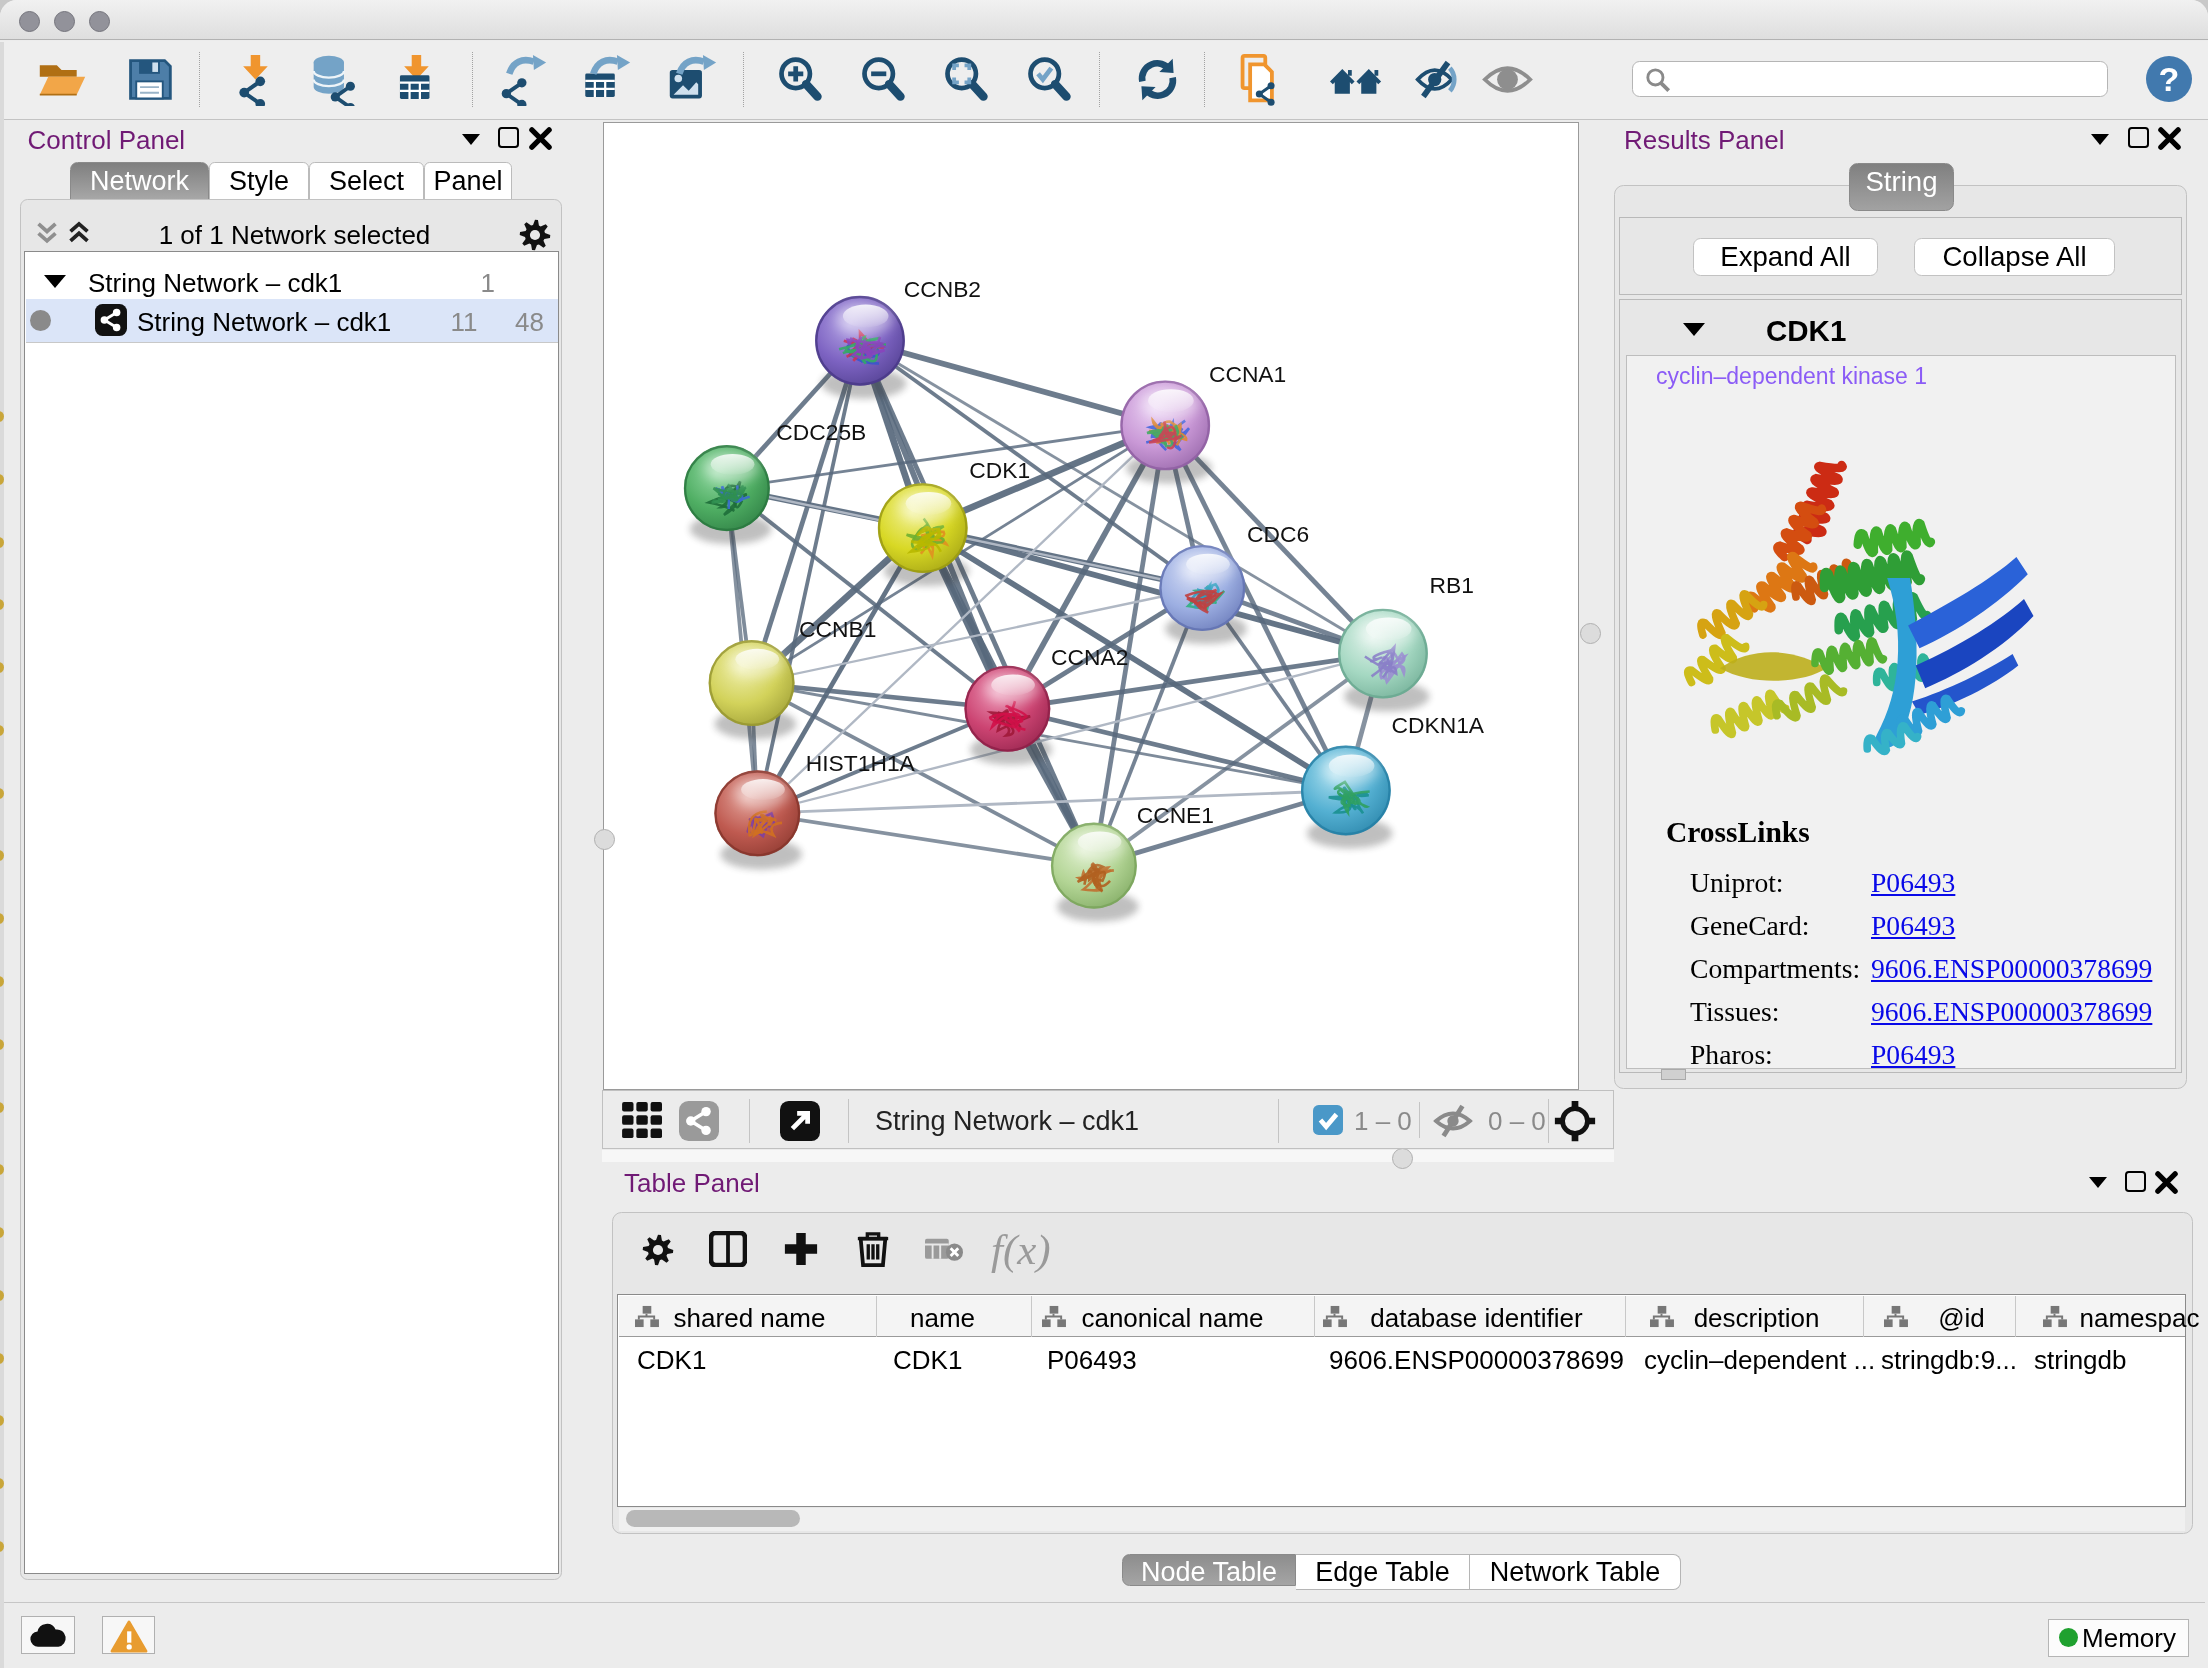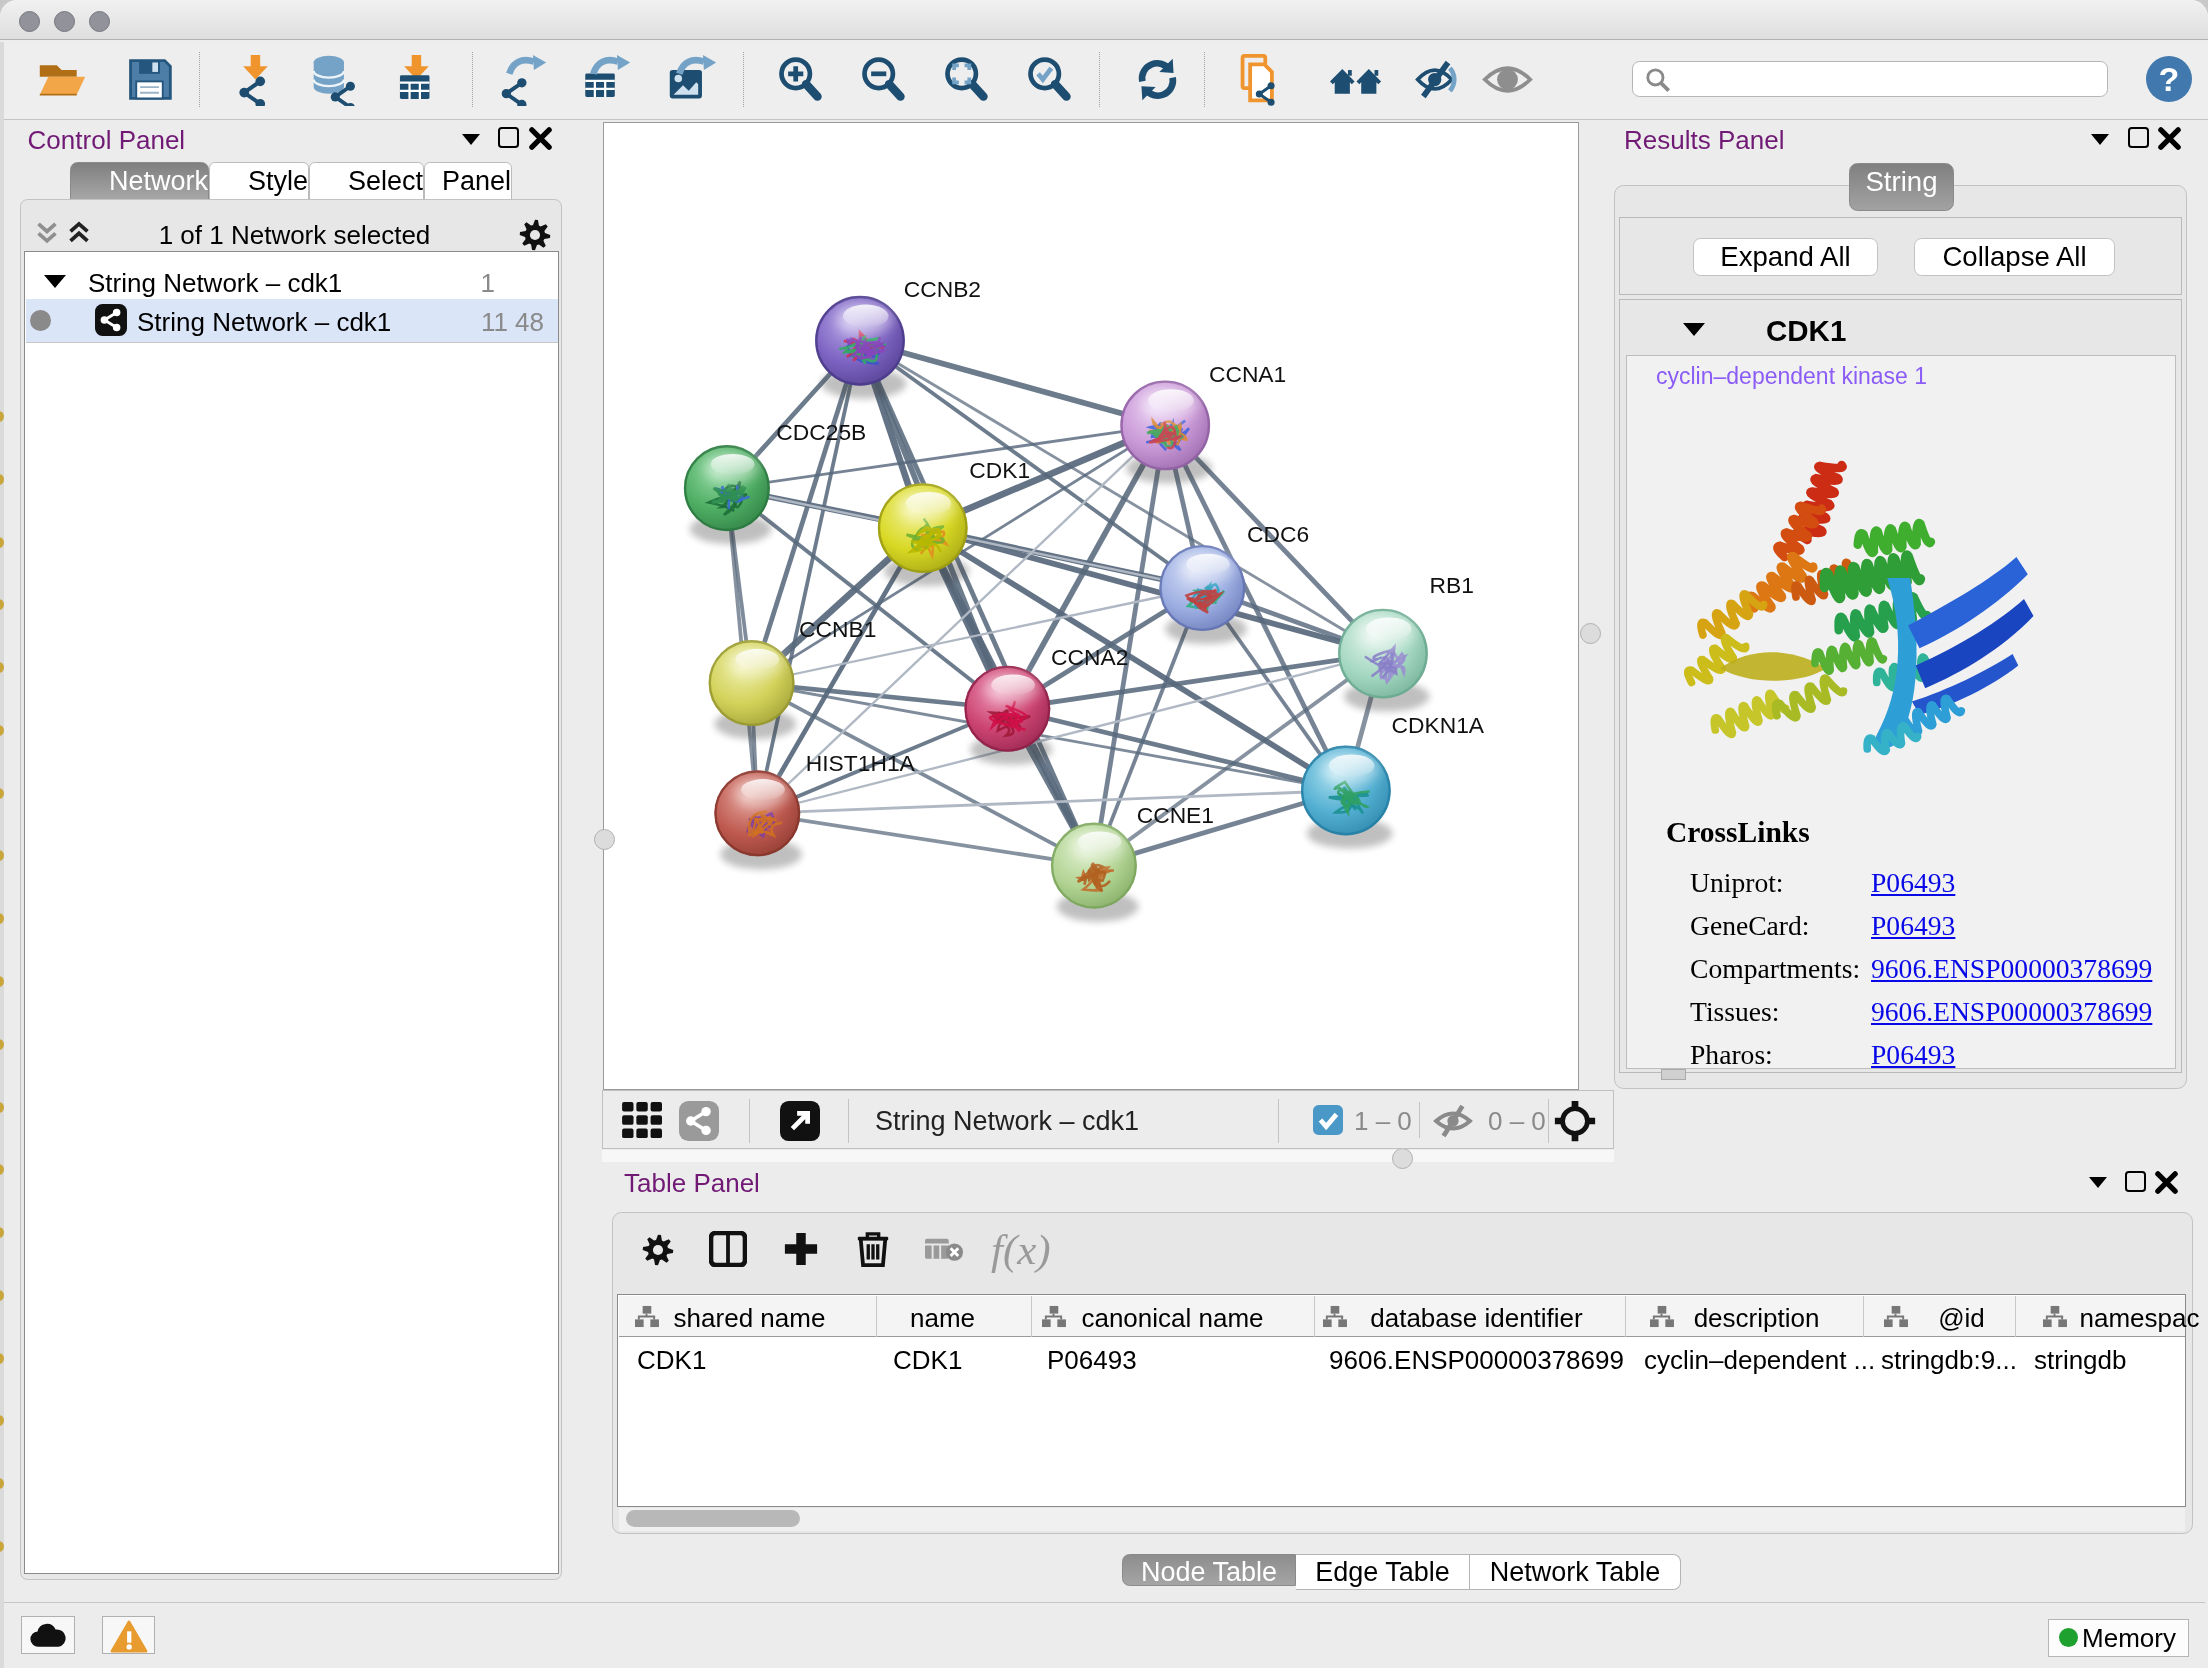--- a/index.html
+++ b/index.html
@@ -9,21 +9,21 @@
 .titlebar{position:absolute;left:0;top:0;width:100%;height:40px;background:linear-gradient(180deg,#f1f1f1,#dedede);border-bottom:1px solid #b2b2b2}
 .tl{position:absolute;top:10.5px;width:21px;height:21px;border-radius:50%;background:#92929a;border:1.4px solid #74747c}
 .title{position:absolute;top:6.7px;left:0;width:100%;text-align:center;font-size:26px;font-weight:bold;color:#464646}
 .toolbar{position:absolute;left:0;top:41px;width:100%;height:79px;background:#eeeeee;border-bottom:1px solid #c3c3c3}
 .tsep{position:absolute;top:11.4px;height:55px;width:0;border-left:1.9px dotted #a2a2a2}
 .ticon{position:absolute;top:12.4px;width:53px;height:53px}
 .searchbox{position:absolute;left:1632px;top:20px;width:476px;height:36px;background:#fff;border:1.9px solid #b5b5b5;border-radius:7.6px}
 .panel-title{font-size:26px;color:#701a75}
 .ptri{width:0;height:0;border-left:9.5px solid transparent;border-right:9.5px solid transparent;border-top:11.4px solid #000}
 .graybox{background:#e7e7e7;border:1.9px solid #c2c2c2;border-radius:7.6px}
-.tab{position:absolute;font-size:27px;text-align:right;border:1.9px solid #bbb;background:#fff;color:#000}
+.tab{position:absolute;font-size:27px;text-align:center;border:1.9px solid #bbb;background:#fff;color:#000}
 .tabsel{background:linear-gradient(180deg,#7f7f7f,#a8a8a8);color:#fff;border-color:#8a8a8a}
 .link{font-family:"Liberation Serif",serif;font-size:27.6px;color:#0909e8;text-decoration:underline}
 .serif{font-family:"Liberation Serif",serif;font-size:27.6px;color:#000}
 </style></head><body>
 
 <div class="win">
 <div class="titlebar">
 <div class="tl" style="left:19px"></div>
       <div class="tl" style="left:54px"></div>
       <div class="tl" style="left:89px"></div>
@@ -191,21 +191,21 @@
 <div class="abs" style="left:26px;top:299px;width:532px;height:44px;background:#dbe5f8;border-bottom:1px solid #c8c8c8"></div>
 <div class="abs" style="left:29.5px;top:310px;width:21px;height:21px;border-radius:50%;background:#8a8a8a"></div>
 <div class="abs" style="left:95px;top:304px"><svg width="32" height="32" viewBox="0 0 34 34">
         <rect x="0" y="0" width="34" height="34" rx="8" fill="#111"></rect>
         <circle cx="10" cy="17" r="4" fill="#fff"></circle>
         <circle cx="23" cy="9" r="4" fill="#fff"></circle>
         <circle cx="23" cy="25" r="4" fill="#fff"></circle>
         <path d="M10 17 L23 9 M10 17 L23 25" stroke="#fff" stroke-width="3"></path>
       </svg></div>
 <div class="abs" style="left:137px;top:307px;font-size:26px">String Network – cdk1</div>
-<div class="abs" style="left:481px;top:307px;width:38px;text-align:left;font-size:26px;color:#8a8a8a">11</div>
+<div class="abs" style="left:445px;top:307px;width:38px;text-align:center;font-size:26px;color:#8a8a8a">11</div>
 <div class="abs" style="left:506px;top:307px;width:38px;text-align:right;font-size:26px;color:#8a8a8a">48</div>
 <div class="abs" style="left:603px;top:122px;width:976px;height:968px;background:#fff;border:1.9px solid #9a9a9a">
 <svg width="976" height="968" style="position:absolute;left:0;top:0" viewBox="0 0 1026 1018">
         <defs>
           <filter id="blur1" x="-50%" y="-50%" width="200%" height="200%">
             <feGaussianBlur stdDeviation="4"></feGaussianBlur>
           </filter>
           <filter id="blur2" x="-60%" y="-60%" width="220%" height="220%">
             <feGaussianBlur stdDeviation="6"></feGaussianBlur>
           </filter>

